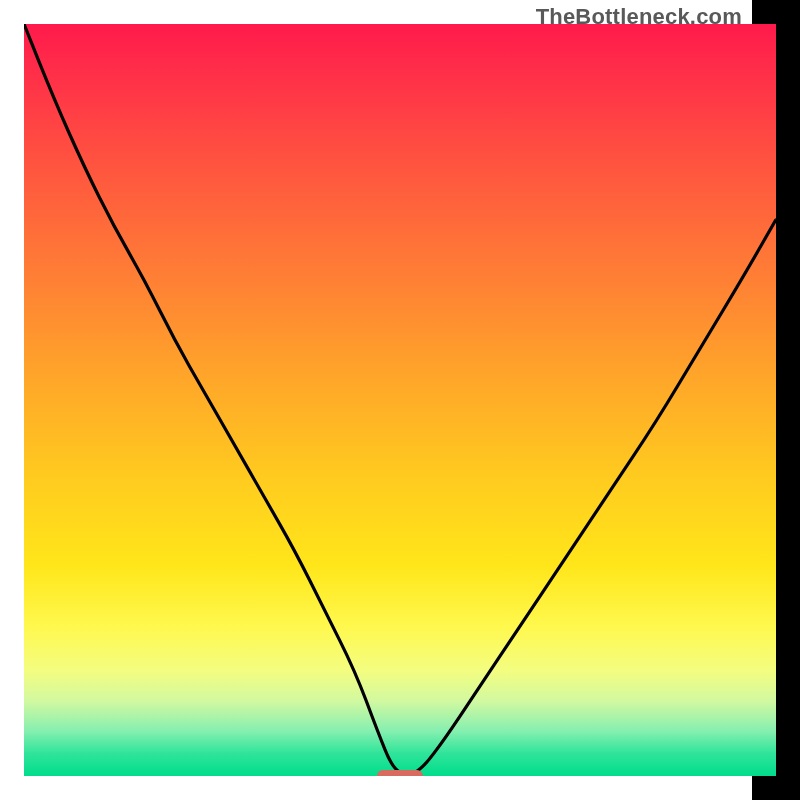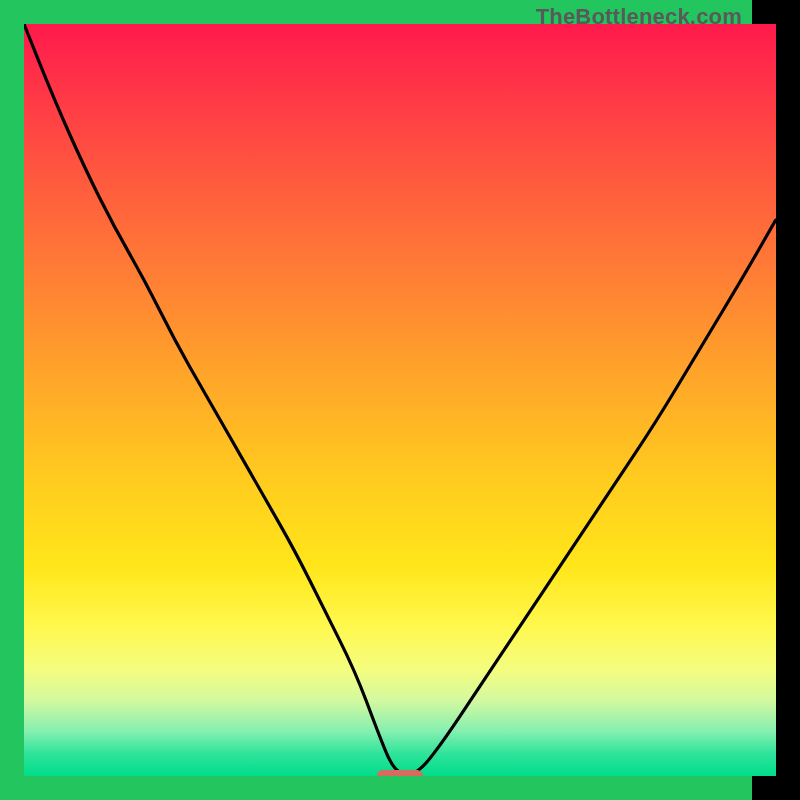--- a/index.html
+++ b/index.html
@@ -8,21 +8,21 @@
     width: 800px;
     height: 800px;
     background: #000;
     overflow: hidden;
     font-family: Arial, Helvetica, sans-serif;
   }
   .frame {
     position: relative;
     width: 752px;
     height: 800px;
-    background: #22c55e;
+    background: #ffffff;
   }
   .watermark {
     position: absolute;
     top: 4px;
     right: 10px;
     color: #595959;
     font-size: 22px;
     font-weight: 600;
     letter-spacing: 0.2px;
     z-index: 5;

